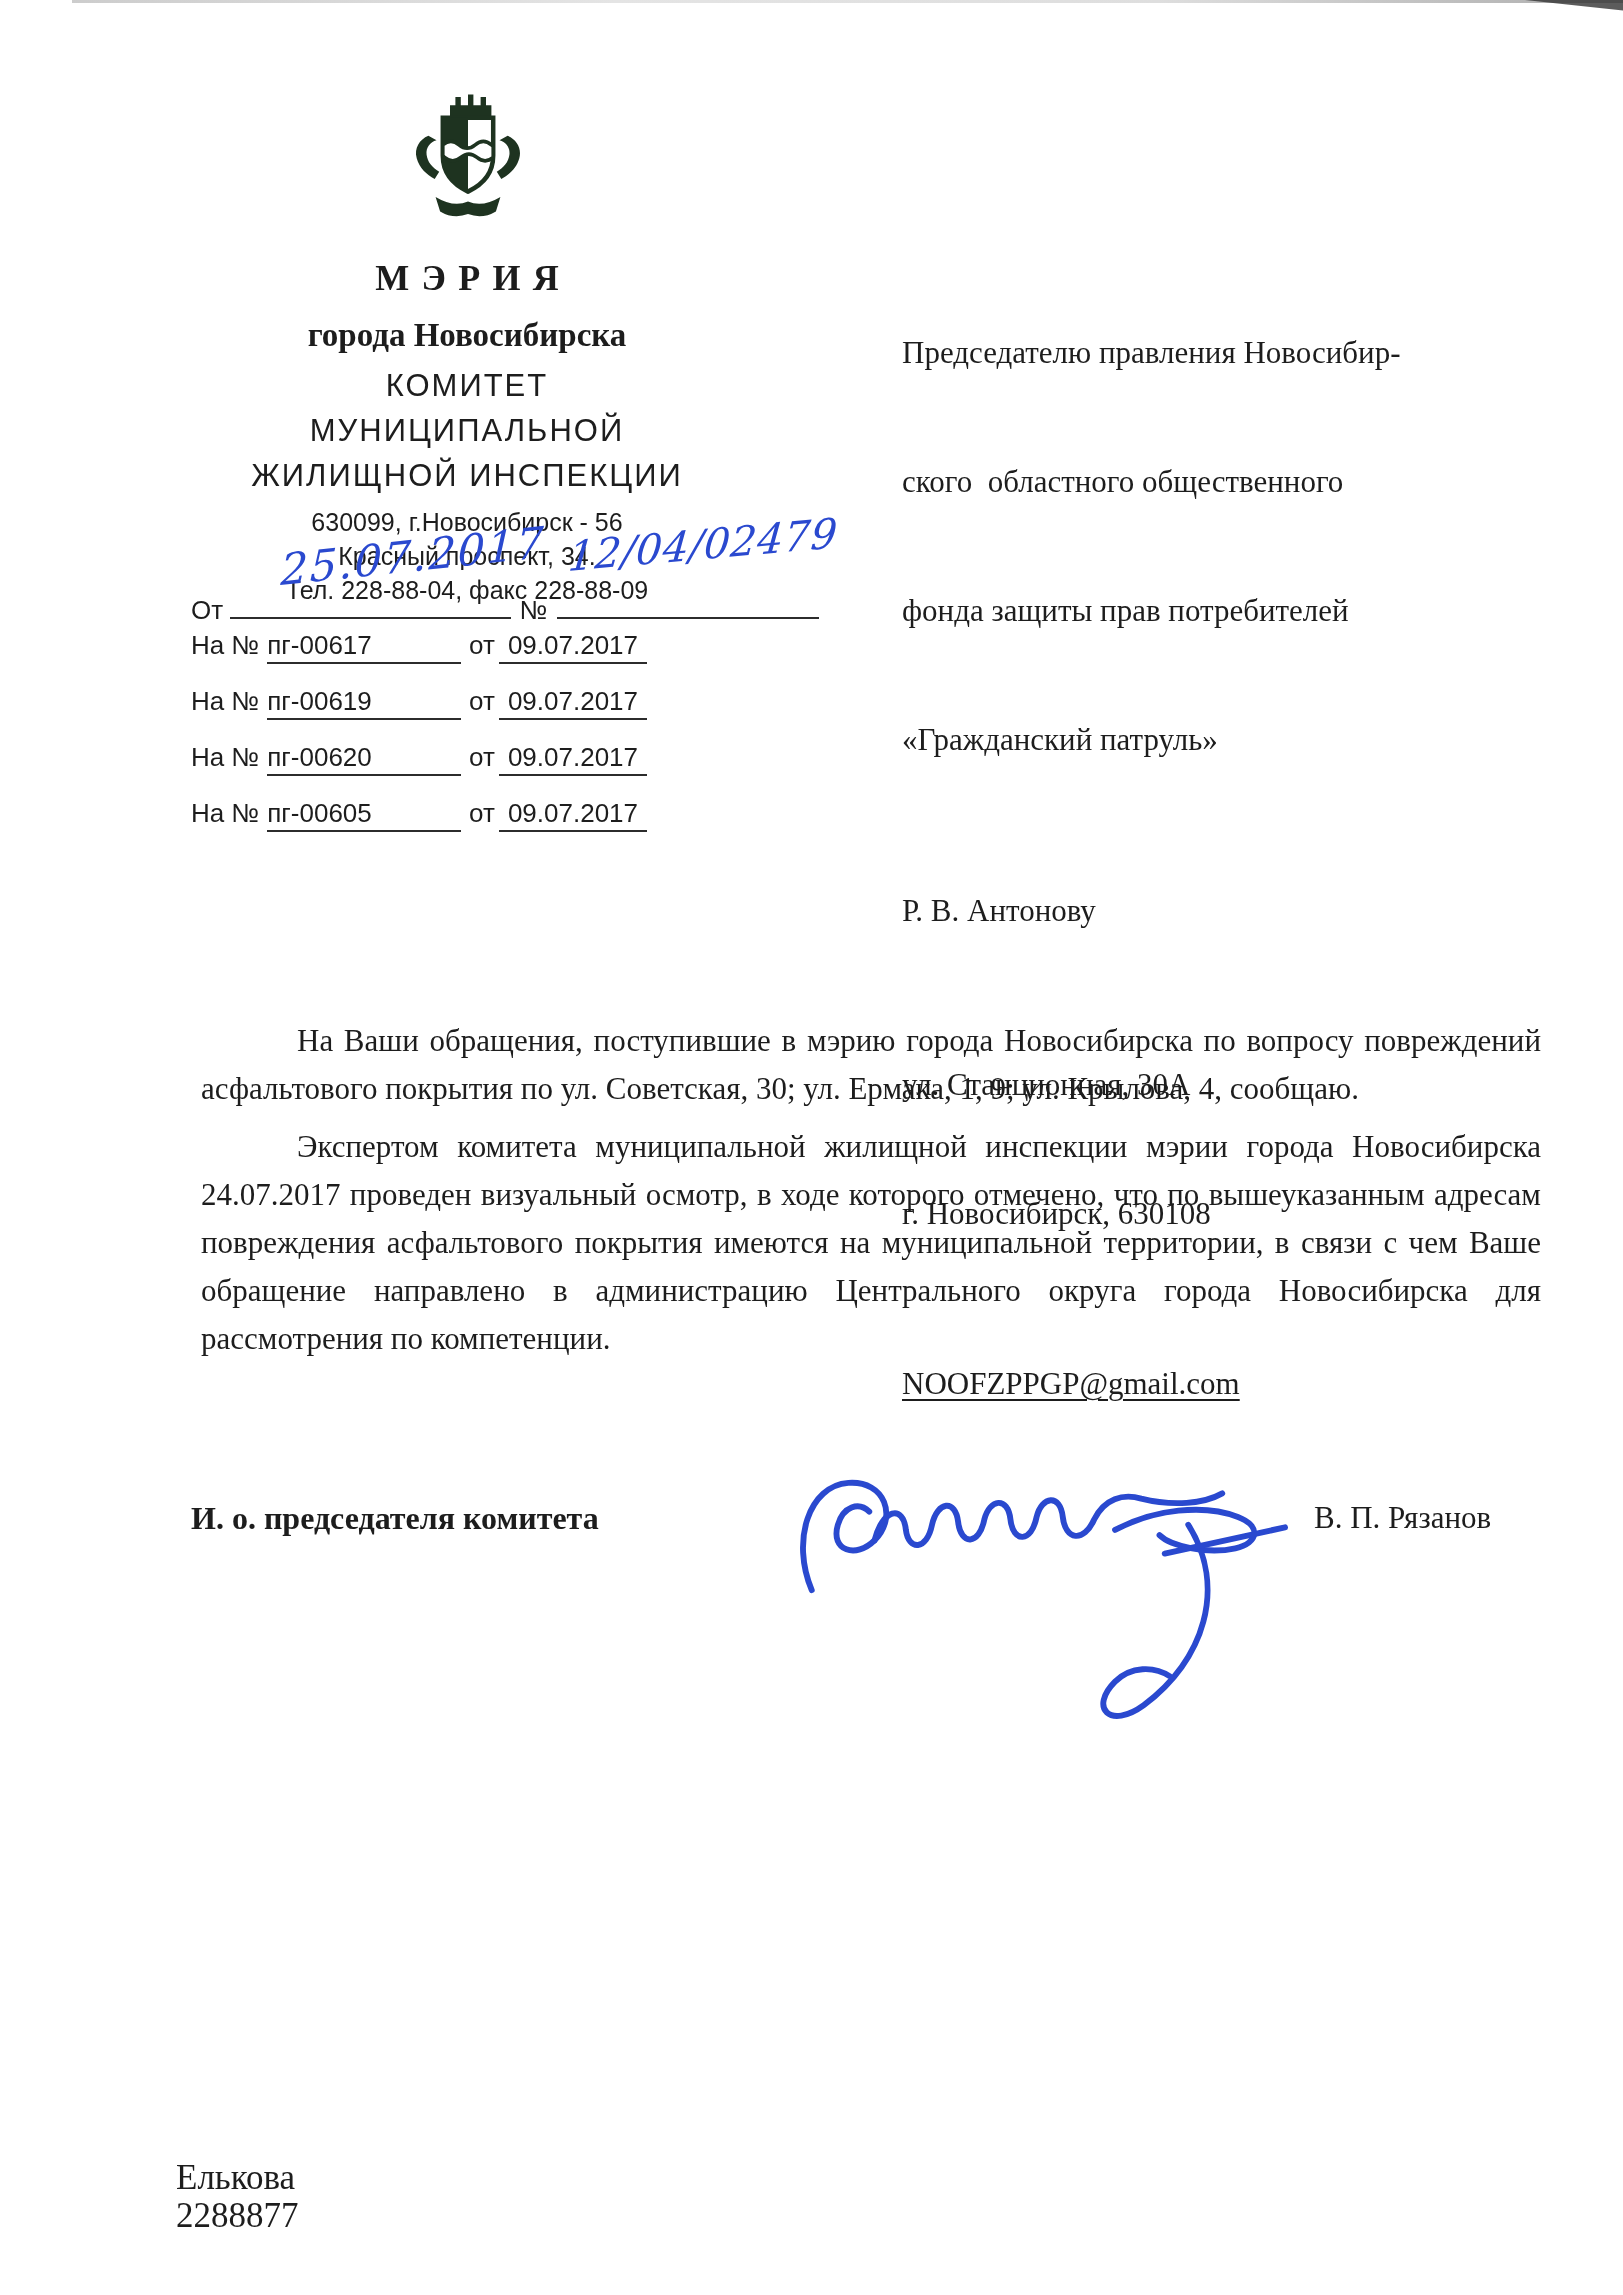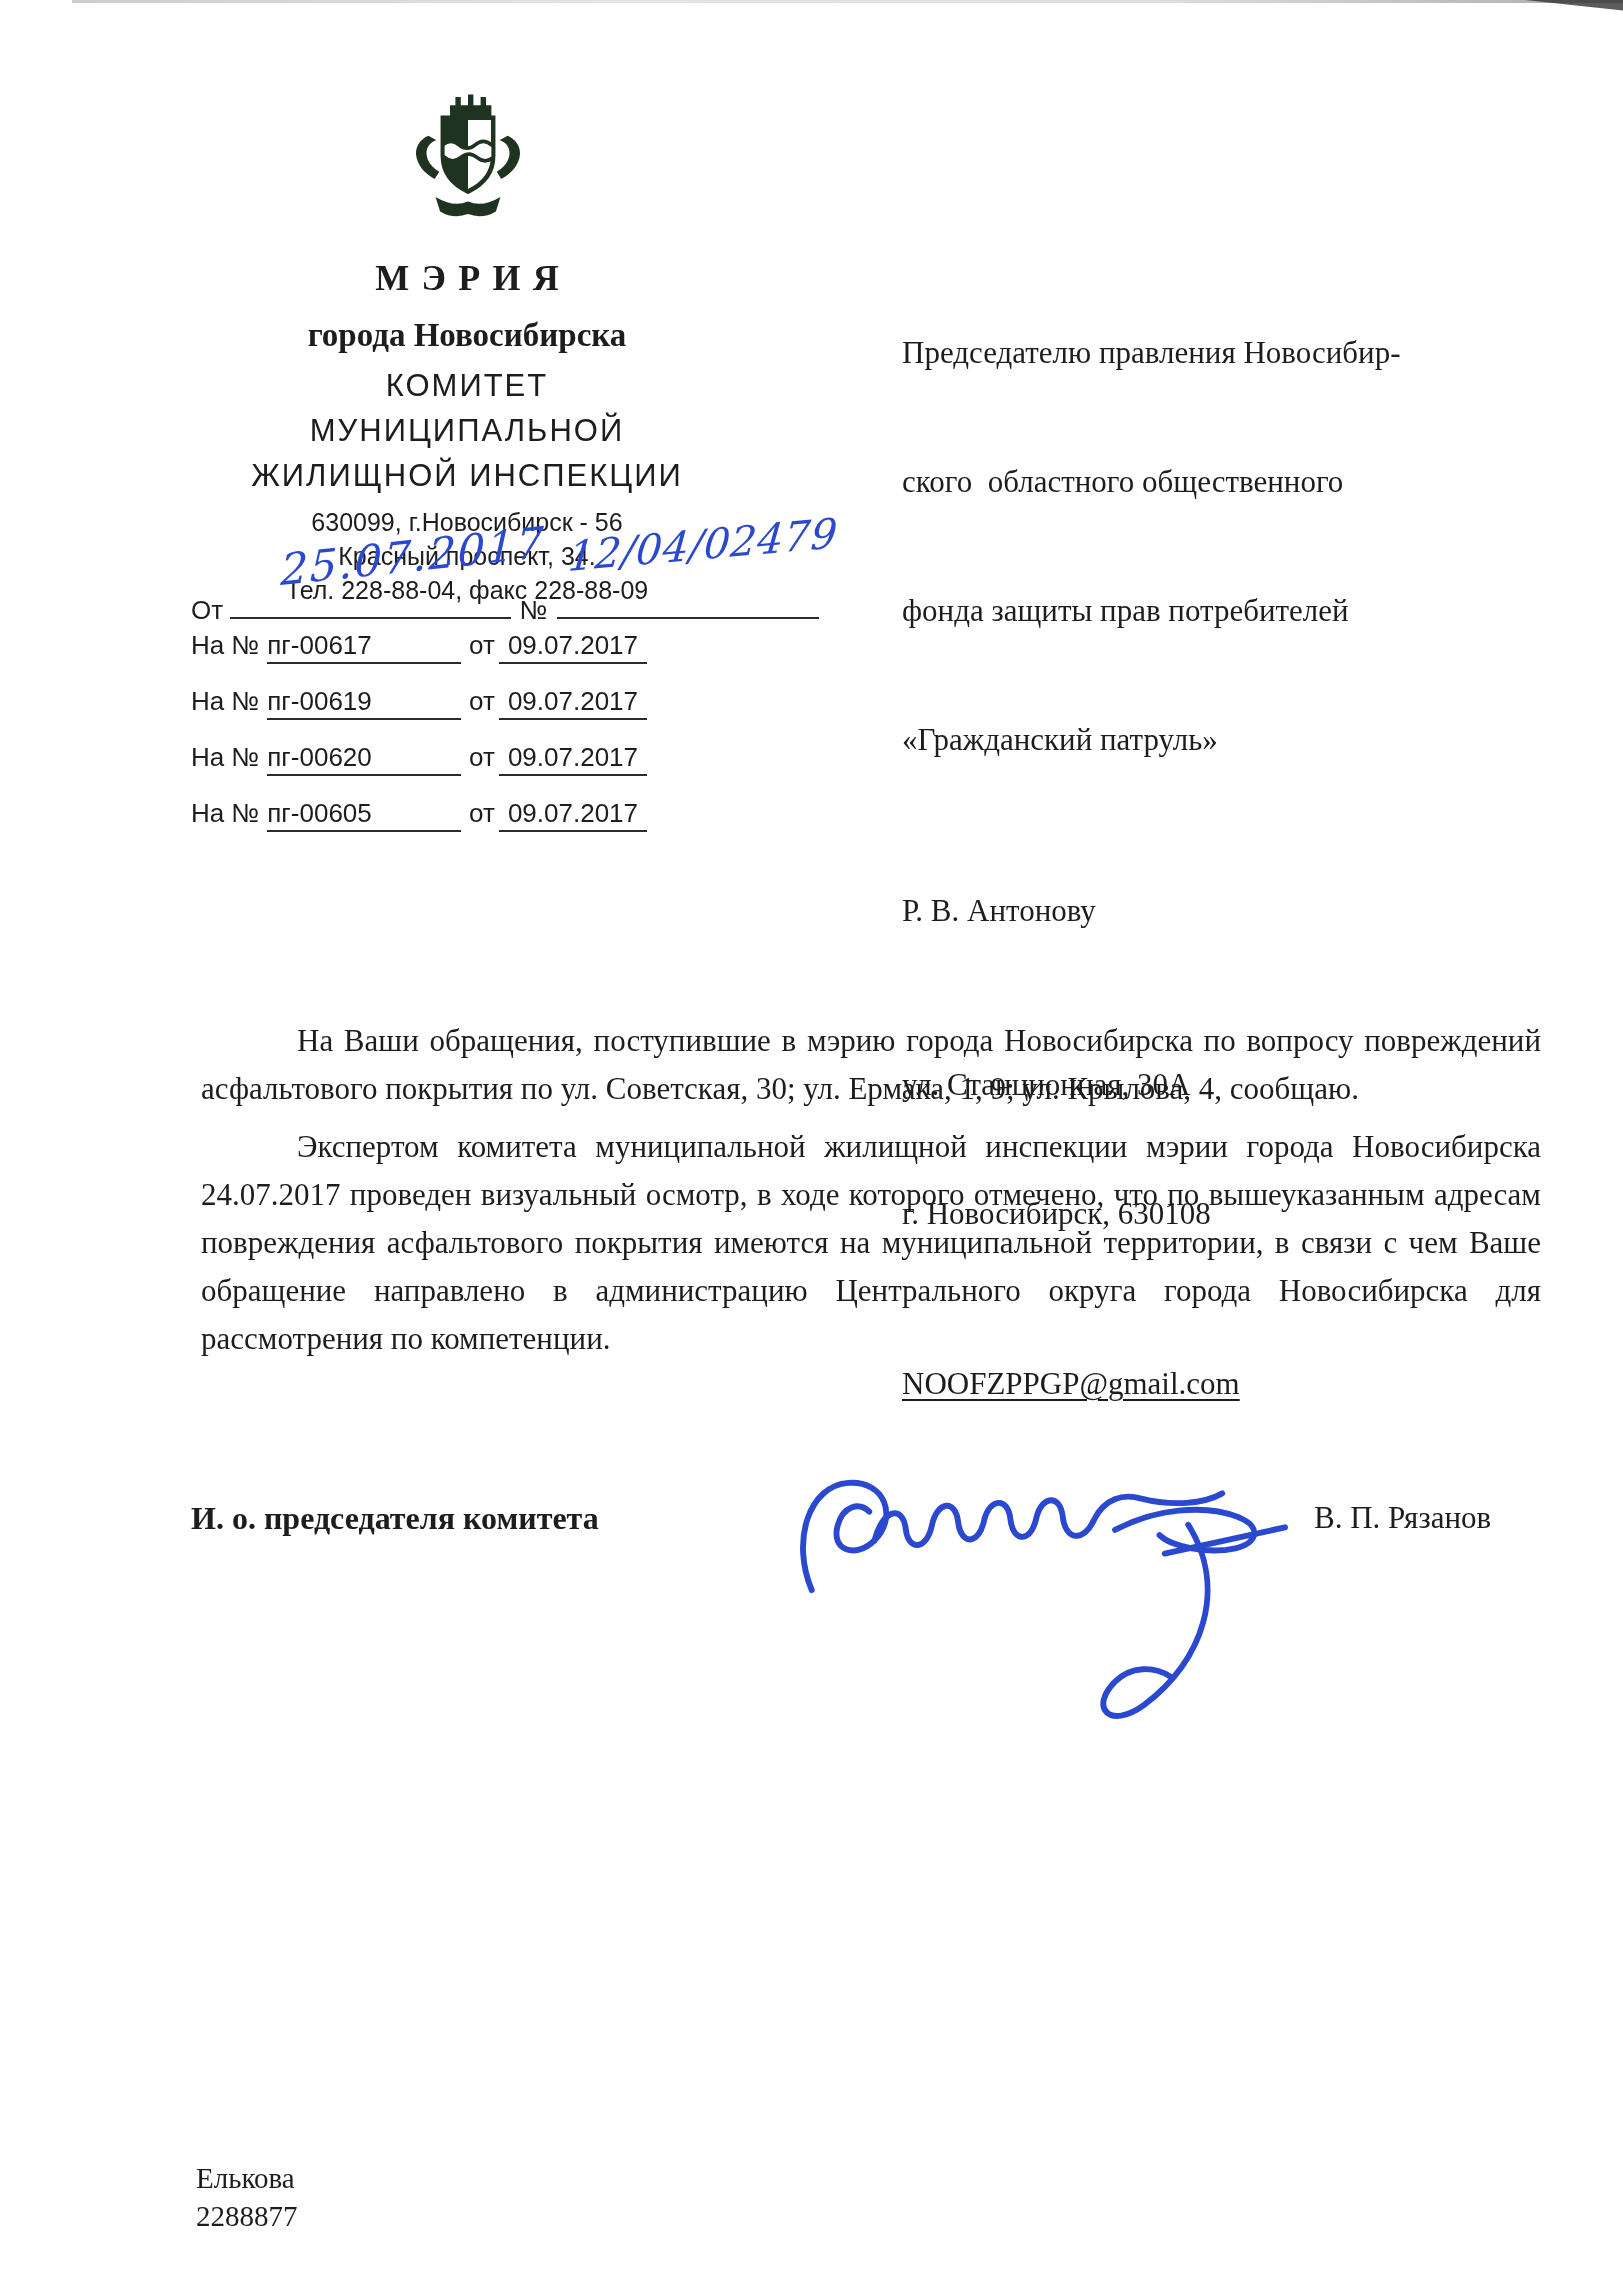--- a/index.html
+++ b/index.html
@@ -60,21 +60,21 @@
     font-size:31px; line-height:48px; text-align:justify; }
   .body-text p { margin:10px; text-indent:96px; }
 
   
   .sig-title { position:absolute; left:191px; top:1500px; font-size:32px; white-space:nowrap;font-weight:bold; }
   .sig-name  { position:absolute; left:1314px; top:1500px; font-size:31px; white-space:nowrap; }
   .signature { position:absolute; left:772px; top:1394px; width:524px; height:353px; }
   .signature svg { width:100%; height:100%; }
 
   
-  .footer { position:absolute; left:196px; top:2159px; font-size:29px; line-height:38px; }
+  .footer { position:absolute; left:176px; top:2159px; font-size:35px; line-height:38px; }
 </style>
 </head>
 <body>
 
 <div class="page">
 
   <div class="scan-line-top"></div>
   <div class="scan-corner-tr"></div>
 
   <div class="emblem">

